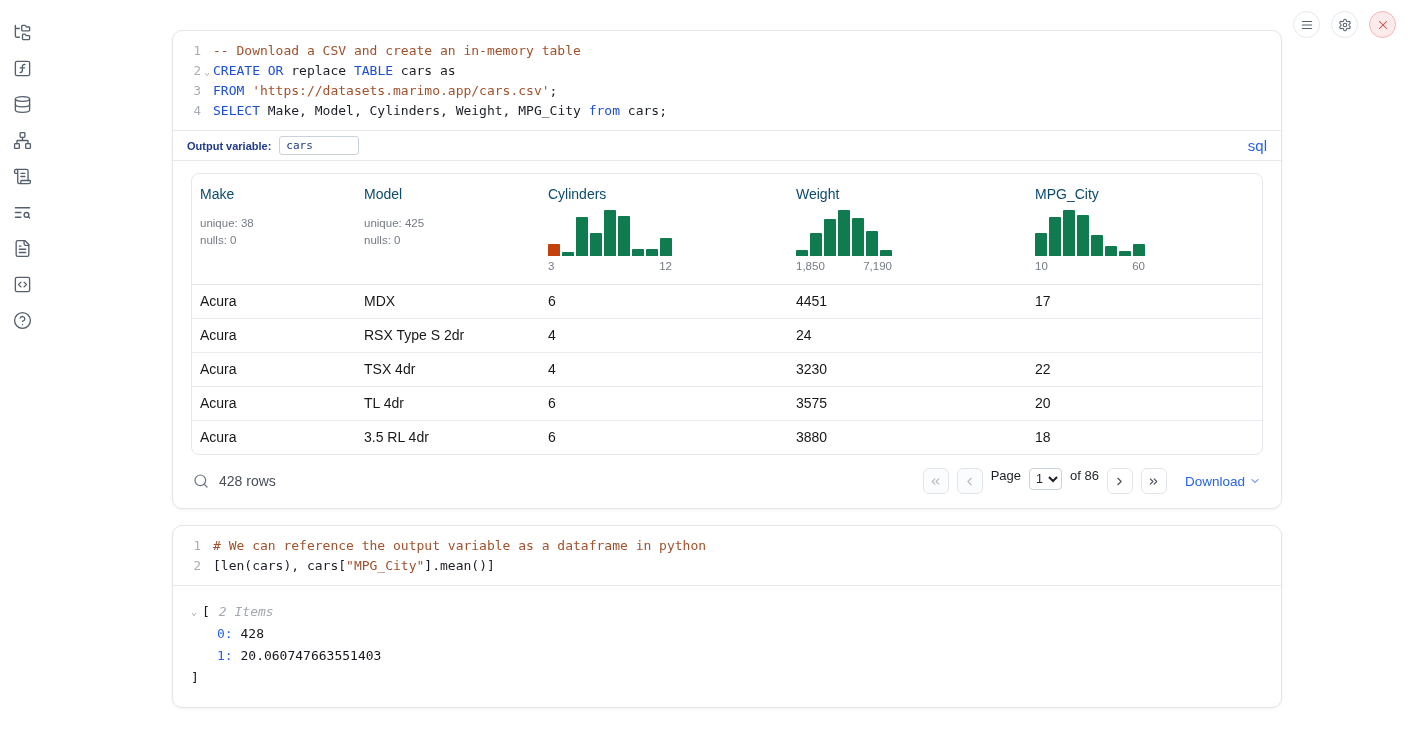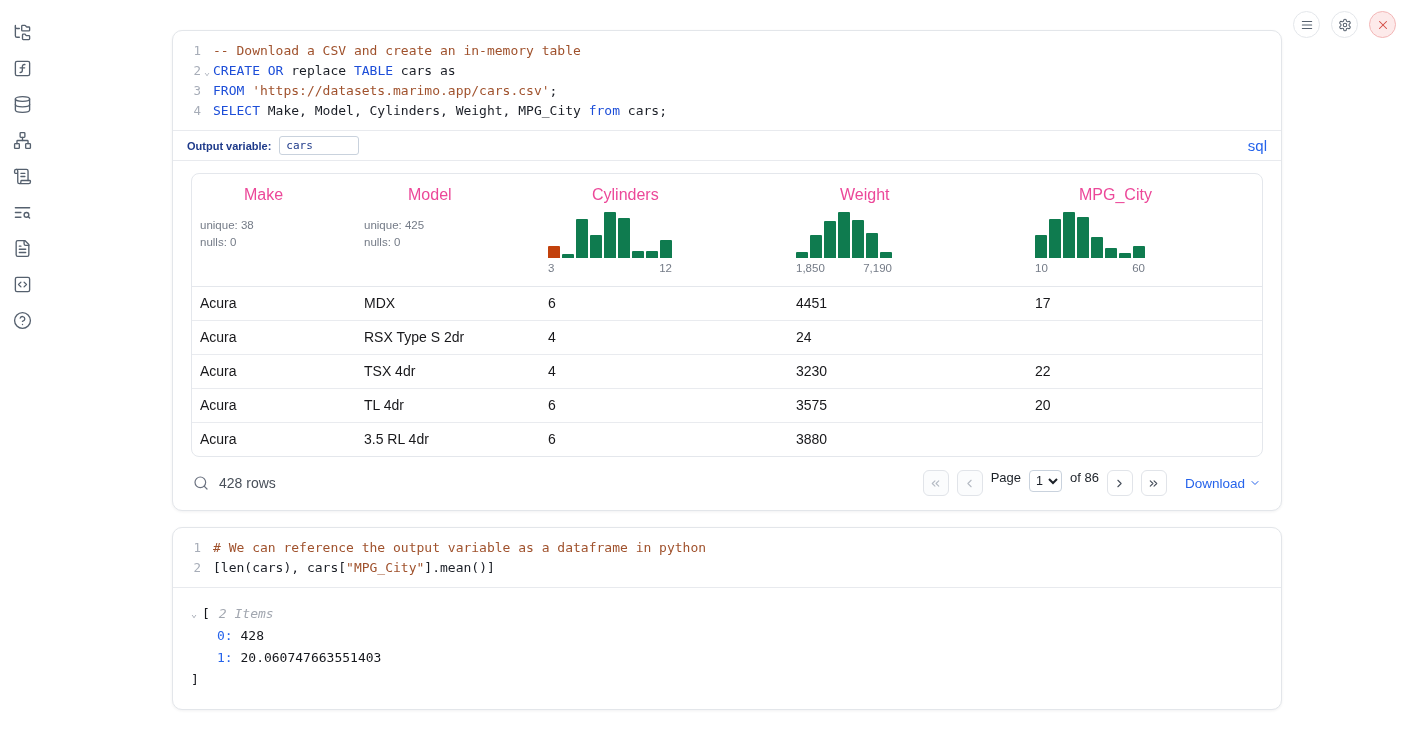--- a/index.html
+++ b/index.html
@@ -40,21 +40,21 @@
   .outvar-label { font-size:11px; font-weight:700; color:#1e3a8a; }
   .outvar-input { width:80px; height:19px; border:1px solid #c9d2dd; border-radius:3px; font:11px "DejaVu Sans Mono",monospace; color:#1e3a8a; padding:0 6px; background:#fff; }
   .lang-badge { margin-left:auto; font-size:15px; color:#2563eb; }
 
   
   .table-wrap { border-top:1px solid #e8eaee; padding:12px 18px 12px; }
   .datatable { border:1px solid #e4e7ec; border-radius:8px; overflow:hidden; }
   .thead, .tr { display:grid; grid-template-columns:164px 184px 248px 239px 1fr; }
   .thead { border-bottom:1px solid #e4e7ec; }
   .th { padding:12px 8px 10px; cursor:pointer; }
-  .th-name { font-size:16px; color:#ec4899;margin-left:44px; }
+  .th-name { font-size:14px; color:#0c4a6e; }
   .th-sum { margin-top:13px; font-size:11.5px; color:#747b87; line-height:16.5px; }
   .hist { margin-top:6px; display:inline-block; }
   .hist-bars { display:flex; align-items:flex-end; gap:2px; height:48px; }
   .bar { width:12px; border-radius:1px 1px 0 0; }
   .hist-labels { display:flex; justify-content:space-between; margin-top:4px; font-size:11.5px; color:#747b87; }
   .tr + .tr { border-top:1px solid #e9ebef; }
   .td { padding:0 8px; font-size:14px; color:#18181b; line-height:33px; height:33px; white-space:nowrap; overflow:hidden; }
 
   
   .tfoot { display:flex; align-items:center; padding:13px 2px 2px; }
@@ -277,20 +277,21 @@
               <div class="td">TL 4dr</div>
               <div class="td">6</div>
               <div class="td">3575</div>
               <div class="td">20</div>
             </div>
             <div class="tr">
               <div class="td">Acura</div>
               <div class="td">3.5 RL 4dr</div>
               <div class="td">6</div>
               <div class="td">3880</div>
+              <div class="td">18</div>
             </div>
           </div>
       </div>
       <div class="tfoot">
         <div class="foot-left">
           <span class="search-ic">
               <svg viewBox="0 0 24 24">
                 <circle cx="11" cy="11" r="8"></circle>
                 <path d="m21 21-4.3-4.3"></path>
               </svg>

